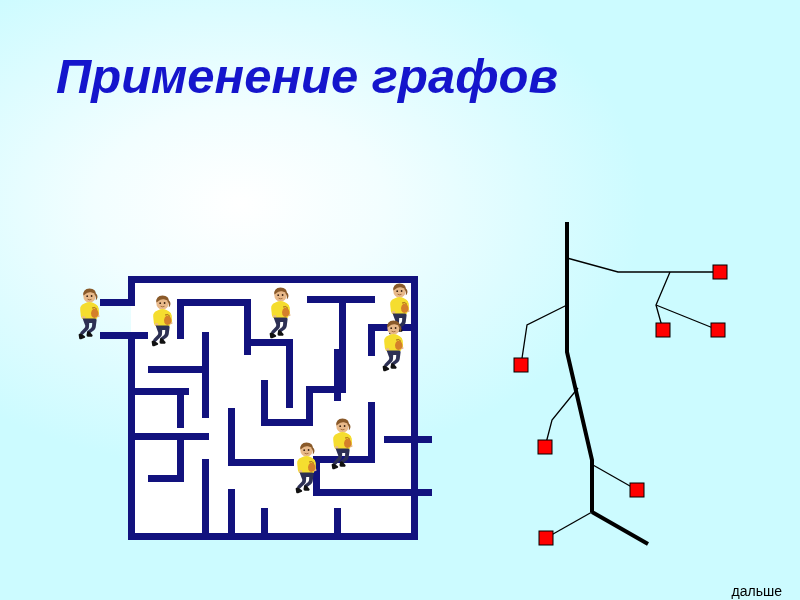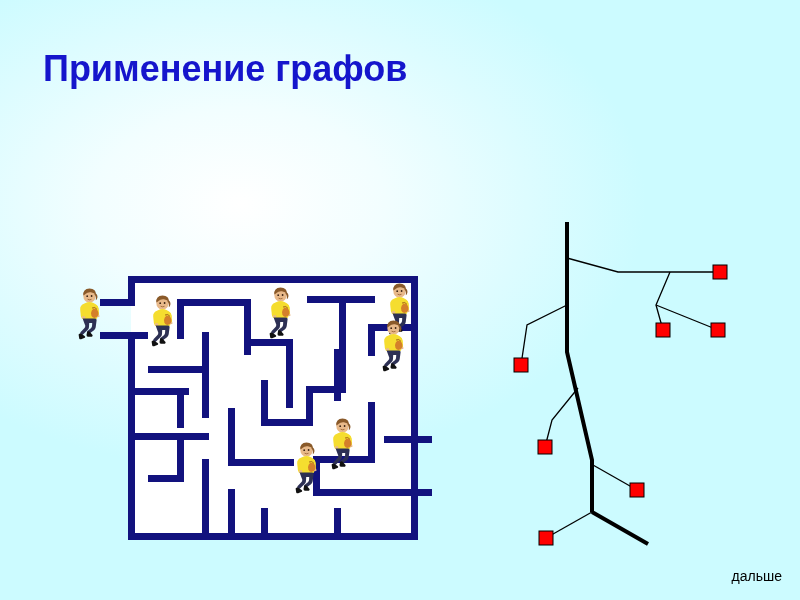--- a/index.html
+++ b/index.html
@@ -14,41 +14,42 @@
   }
   #slide {
     position: relative;
     width: 800px;
     height: 600px;
     background: #ccfbff;
     background-image: radial-gradient(ellipse 520px 340px at 30% 34%, #ffffff 0%, #f2feff 28%, #ddfcff 55%, #ccfbff 78%);
   }
   #title {
     position: absolute;
-    left: 43px;
+    left: 56px;
     top: 48px;
-    font-size: 36px;
+    font-size: 49px;
     font-weight: bold;
     color: #1515cc;
     letter-spacing: 0px;
     white-space: nowrap;
+    font-style: italic;
   }
   #body-text {
     position: absolute;
     left: 46px;
     top: 141px;
     width: 720px;
     font-size: 30px;
     color: #000000;
     line-height: 1.37;
   }
   #footer-note {
     position: absolute;
     right: 18px;
-    bottom: 16px;
+    bottom: 1px;
     font-size: 14px;
     color: #000000;
   }
 
   
   #maze {
     position: absolute;
     left: 128px;
     top: 276px;
     width: 290px;

